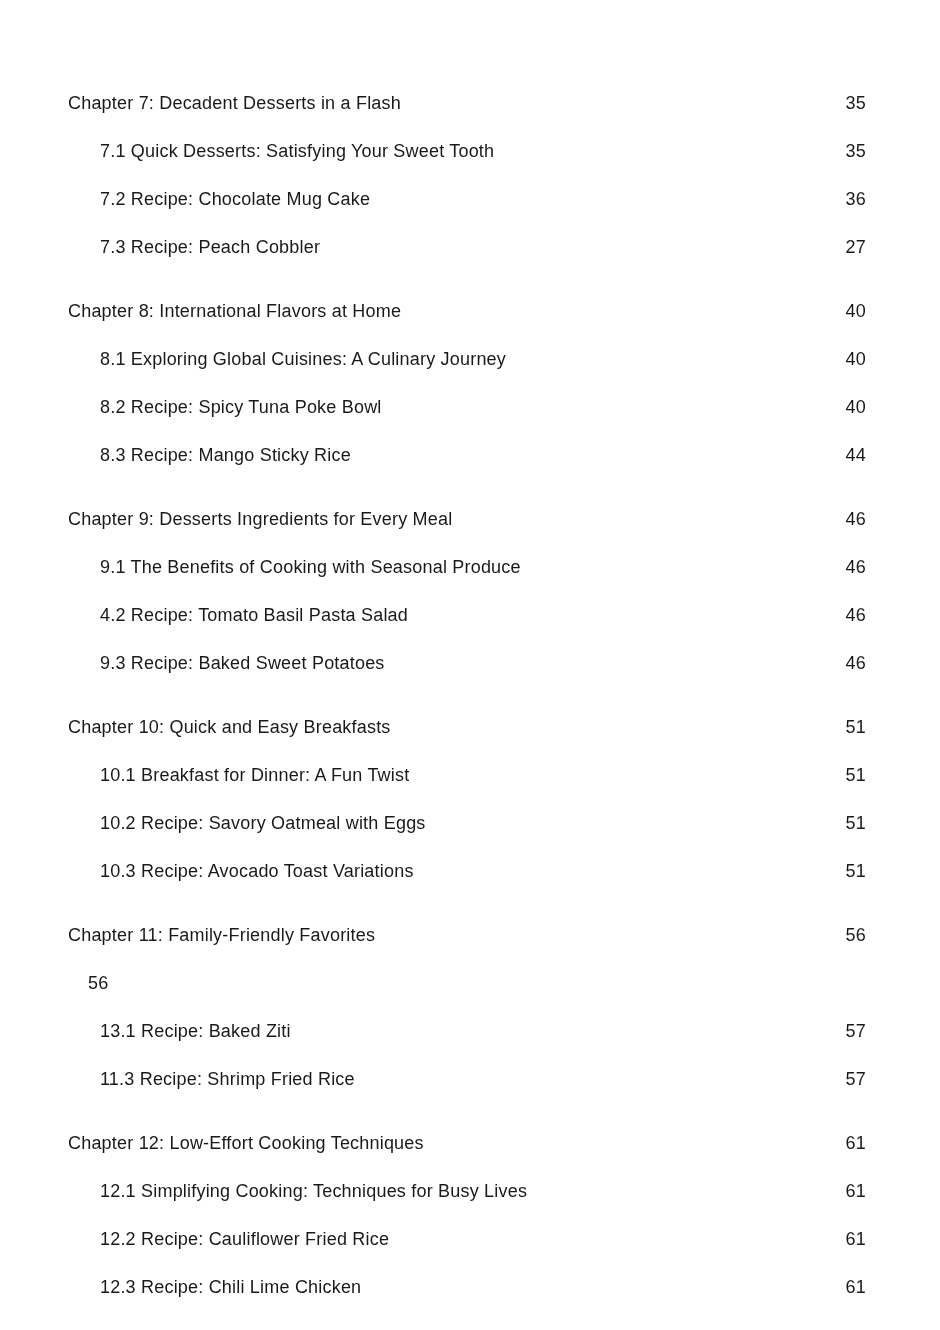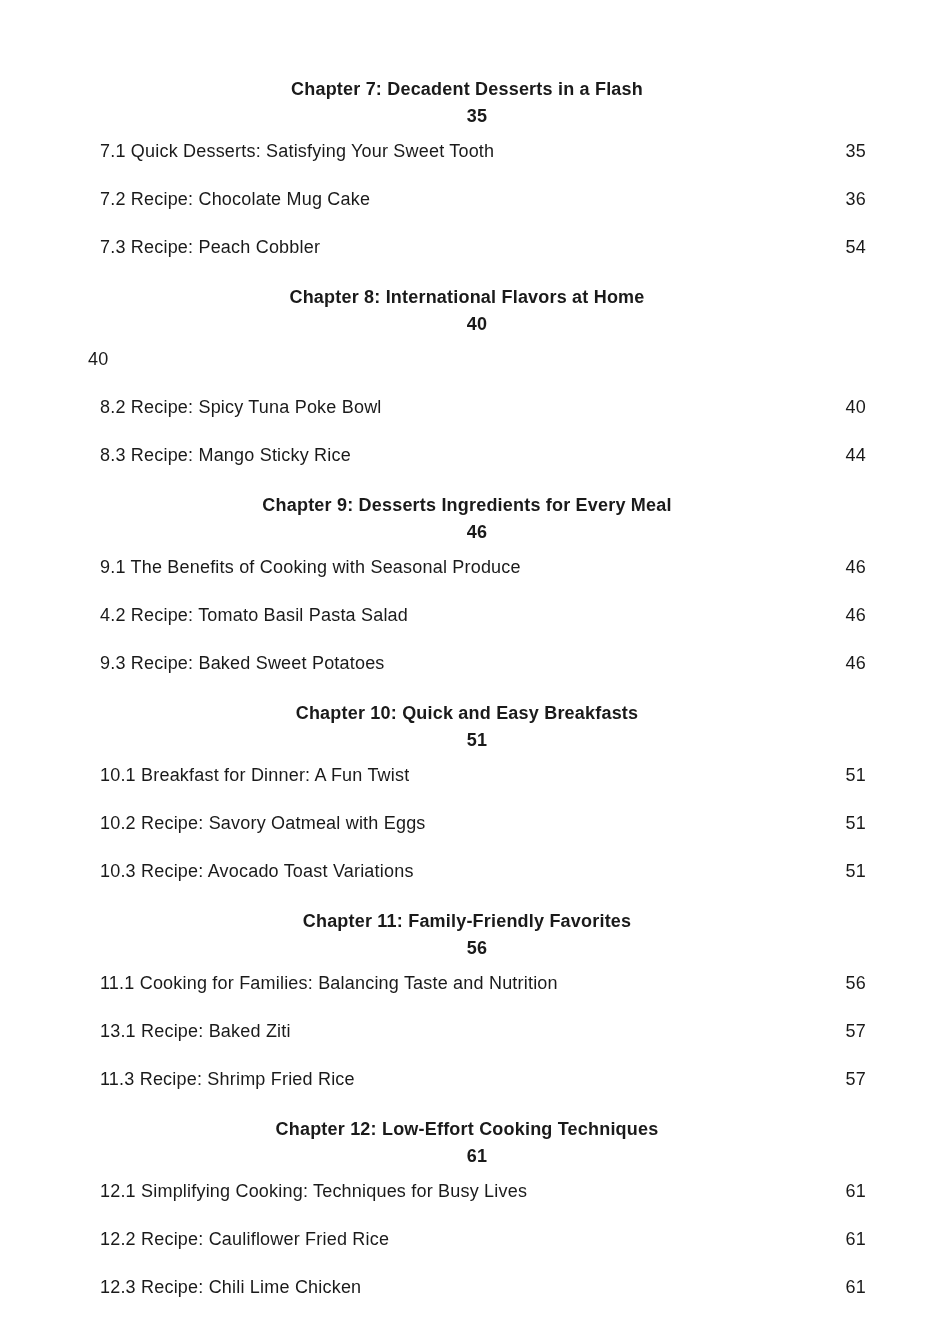--- a/index.html
+++ b/index.html
@@ -23,22 +23,21 @@
     height: 48px;
     display: flex;
     align-items: center;
     justify-content: space-between;
     color: #1a1a1a;
     font-size: 18px;
     letter-spacing: 0.2px;
     cursor: default;
   }
   .toc-row.chapter {
-    font-weight: 700;
-    flex-direction: column;
+    font-weight: 400;
   }
   .toc-row.entry .label {
     padding-left: 32px;
   }
   .label {
     white-space: nowrap;
     overflow: hidden;
   }
   .pagenum {
     white-space: nowrap;
@@ -62,31 +61,32 @@
     <span class="pagenum">35</span>
   </div>
 
   <div class="toc-row entry">
     <span class="label">7.2 Recipe: Chocolate Mug Cake</span>
     <span class="pagenum">36</span>
   </div>
 
   <div class="toc-row entry">
     <span class="label">7.3 Recipe: Peach Cobbler</span>
-    <span class="pagenum">54</span>
+    <span class="pagenum">27</span>
   </div>
 </section>
 
   <section class="toc-section">
     <div class="toc-row chapter">
       <span class="label">Chapter 8: International Flavors at Home</span>
       <span class="pagenum">40</span>
     </div>
 
   <div class="toc-row entry">
+    <span class="label">8.1 Exploring Global Cuisines: A Culinary Journey</span>
     <span class="pagenum">40</span>
   </div>
 
   <div class="toc-row entry">
     <span class="label">8.2 Recipe: Spicy Tuna Poke Bowl</span>
     <span class="pagenum">40</span>
   </div>
 
   <div class="toc-row entry">
     <span class="label">8.3 Recipe: Mango Sticky Rice</span>
@@ -138,21 +138,20 @@
   </div>
 </section>
 
   <section class="toc-section">
     <div class="toc-row chapter">
       <span class="label">Chapter 11: Family-Friendly Favorites</span>
       <span class="pagenum">56</span>
     </div>
 
   <div class="toc-row entry">
-    <span class="label">11.1 Cooking for Families: Balancing Taste and Nutrition</span>
     <span class="pagenum">56</span>
   </div>
 
   <div class="toc-row entry">
     <span class="label">13.1 Recipe: Baked Ziti</span>
     <span class="pagenum">57</span>
   </div>
 
   <div class="toc-row entry">
     <span class="label">11.3 Recipe: Shrimp Fried Rice</span>

